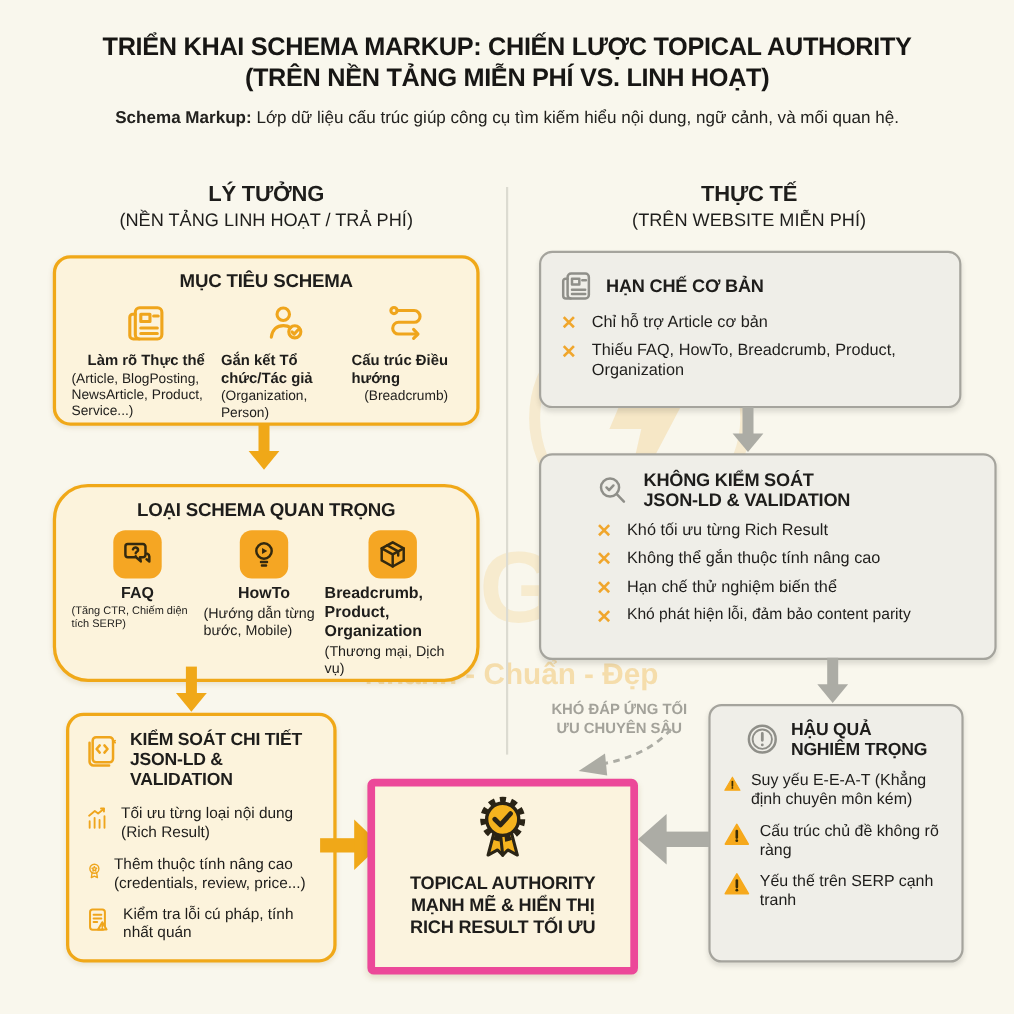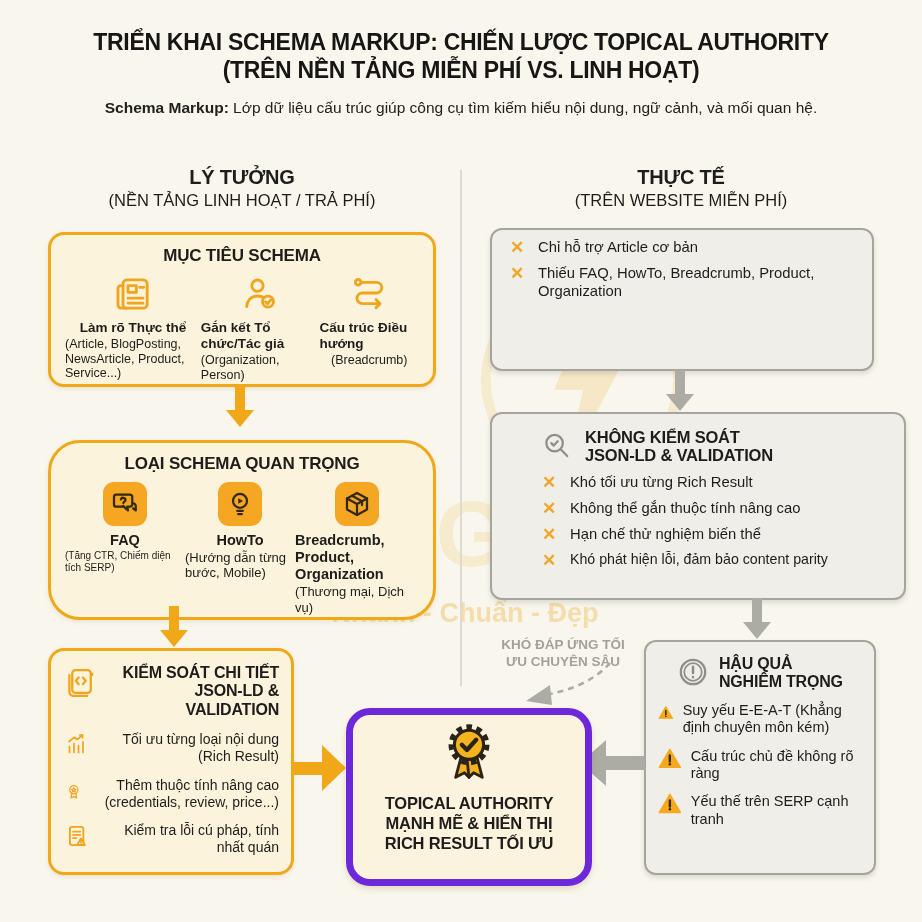--- a/index.html
+++ b/index.html
@@ -42,22 +42,22 @@
   .ctl-item .txt{font-size:14px;line-height:1.2;padding-top:2px;}
   
   .g-head{display:flex;gap:11px;align-items:center;padding:14px 16px 0 16px;}
   .g-title{font-weight:bold;font-size:16.5px;line-height:1.12;letter-spacing:-.2px;}
   .g-row{display:flex;gap:11px;align-items:flex-start;padding:9px 16px 0 18px;}
   .xmark{color:#F0A62C;font-weight:bold;font-size:17px;line-height:1;flex:0 0 17px;}
   .g-row .txt{font-size:14.8px;line-height:1.22;margin-top:-1px;}
   .warn-row{display:flex;gap:9px;align-items:flex-start;padding:9px 12px 0 12px;}
   .warn-row .txt{font-size:14.5px;line-height:1.2;padding-top:2px;}
   
-  .result-box{left:346px;top:708px;width:232px;height:164px;background:#FBF3DE;
-    border:7px solid #6d28d9;border-radius:24px;box-shadow:0 3px 6px rgba(120,90,20,.18);
+  .result-box{left:334px;top:708px;width:232px;height:164px;background:#FBF3DE;
+    border:7px solid #ec4899;border-radius:6px;box-shadow:0 3px 6px rgba(120,90,20,.18);
     display:flex;flex-direction:column;align-items:center;}
   .result-text{font-weight:bold;font-size:16.5px;line-height:1.22;text-align:center;letter-spacing:-.2px;}
   
   .note{left:488px;top:637px;width:150px;text-align:center;font-size:13.5px;font-weight:bold;
     color:#A3A29A;line-height:1.25;}
   
   .shaft-v{position:absolute;width:10px;}
   .head-v{position:absolute;width:0;height:0;border-left:14px solid transparent;border-right:14px solid transparent;}
   .y-fill{background:#F0A818;}
   .g-fill{background:#ACACA5;}
@@ -177,21 +177,21 @@
         <div class="s" style="font-size:13px">(Thương mại, Dịch vụ)</div>
       </div>
     </div>
   </div>
 
   <div>
     <div class="shaft-v y-fill" style="left:169px;top:606px;height:26px;"></div>
     <div class="head-v y-head" style="left:160px;top:630px;"></div>
   </div>
 
-  <div class="abs ybox" style="left:48px;top:648px;width:240px;height:221px;text-align:right;">
+  <div class="abs ybox" style="left:60px;top:648px;width:240px;height:221px;">
     <div class="ctl-head">
       <svg width="36" height="38" viewBox="0 0 24 24" fill="none" stroke="#EFA51C" stroke-width="1.6" stroke-linecap="round" stroke-linejoin="round">
         <rect x="6.5" y="3" width="13" height="16" rx="2.2"></rect>
         <path d="M4.5 6.5v12A2.5 2.5 0 0 0 7 21h10"></path>
         <path d="M11 8.2l-2 2.3 2 2.3M14 8.2l2 2.3-2 2.3"></path>
         <path d="M19.5 5.2l1.3 1.3M20.8 5.2l-1.3 1.3" stroke-width="1.2"></path>
       </svg>
       <div class="ctl-title">
         <div>KIỂM SOÁT CHI TIẾT</div>
         <div>JSON-LD &amp; VALIDATION</div>
@@ -223,20 +223,29 @@
       <div class="txt">Kiểm tra lỗi cú pháp, tính nhất quán</div>
     </div>
   </div>
 
   <div>
     <div class="shaft-h y-fill" style="left:291px;top:762px;width:33px;"></div>
     <div class="head-right" style="left:322px;top:745px;"></div>
   </div>
 
   <div class="abs gbox" style="left:490px;top:228px;width:380px;height:139px;">
+    <div class="g-head">
+      <svg width="32" height="32" viewBox="0 0 24 24" fill="none" stroke="#8F8F89" stroke-width="1.7" stroke-linecap="round" stroke-linejoin="round">
+        <rect x="6" y="3.5" width="14.5" height="17" rx="2.4"></rect>
+        <path d="M6 7H4.6A1.6 1.6 0 0 0 3 8.6v10a1.9 1.9 0 0 0 1.9 1.9H8"></path>
+        <rect x="9" y="7" width="5" height="4"></rect>
+        <path d="M16 8h2.5M9 14.5h9M9 17.5h9"></path>
+      </svg>
+      <div class="g-title">HẠN CHẾ CƠ BẢN</div>
+    </div>
     <div class="g-row">
       <div class="xmark">✕</div>
       <div class="txt">Chỉ hỗ trợ Article cơ bản</div>
     </div>
     <div class="g-row">
       <div class="xmark">✕</div>
       <div class="txt" style="max-width:310px">Thiếu FAQ, HowTo, Breadcrumb, Product, Organization</div>
     </div>
   </div>
 

